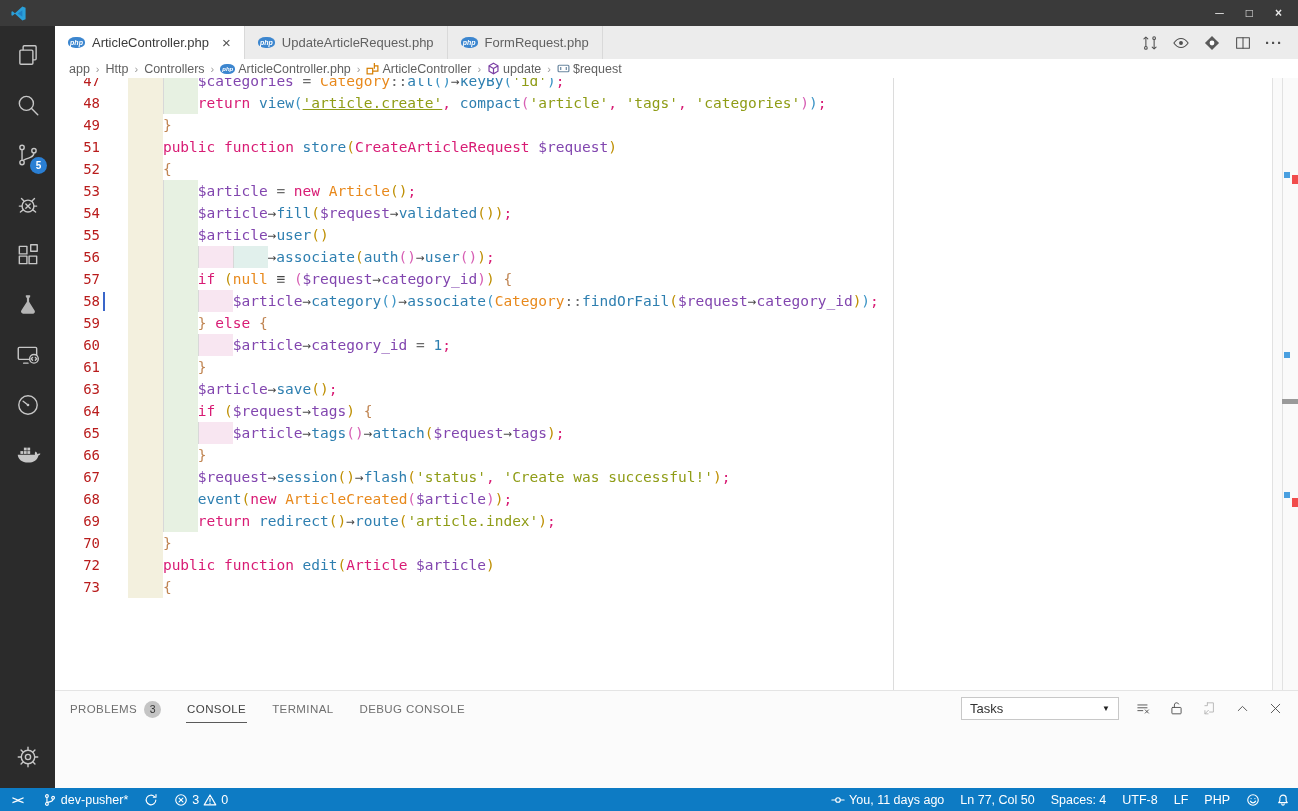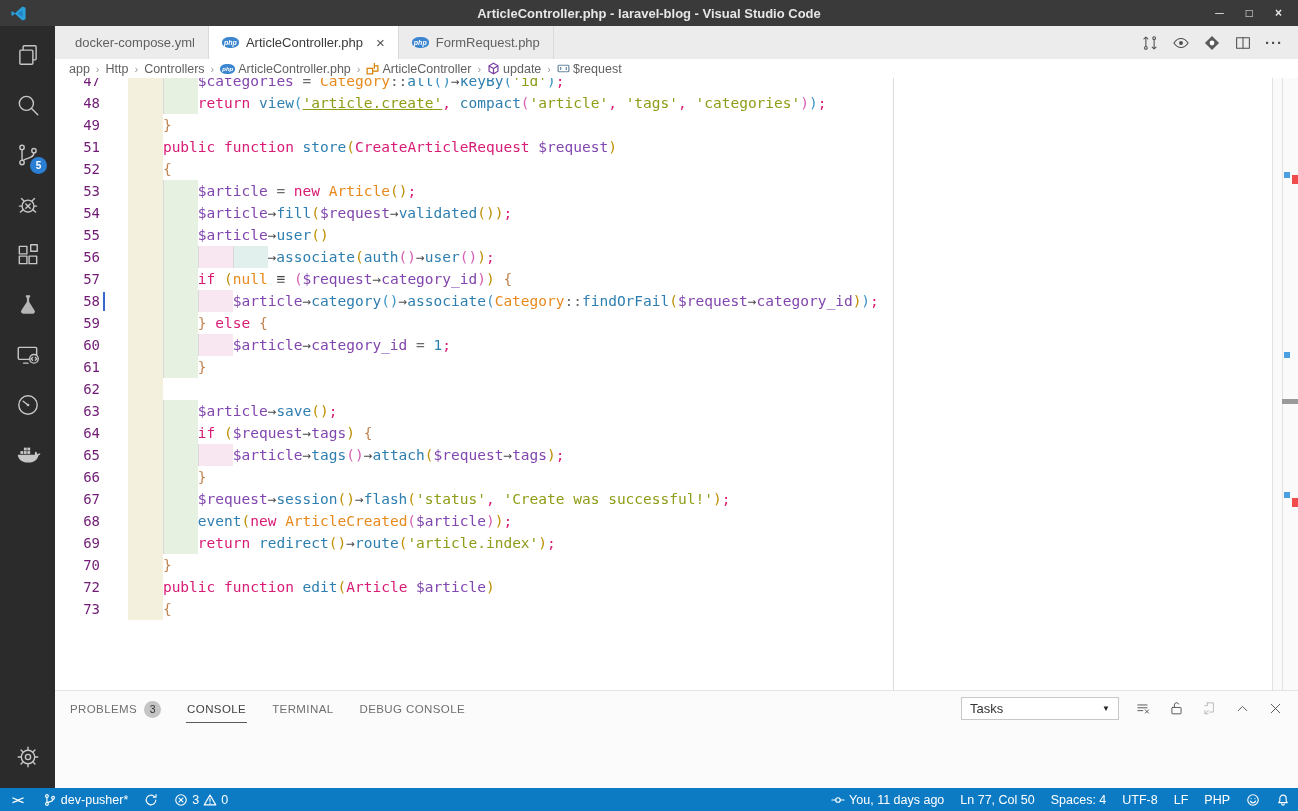--- a/index.html
+++ b/index.html
@@ -47,21 +47,21 @@
   .crumb { display:flex; align-items:center; gap:3px; }
   .crumb-sep { color:#9a9a9a; font-size:11px; padding:0 1px; }
   .crumb svg { width:13px; height:13px; }
   .php-badge.sm { width:15px; height:10px; line-height:10px; font-size:6px; }
 
   
   .editor { flex:1; position:relative; background:#fff; overflow:hidden; min-height:0; }
   .code-lines { position:absolute; left:0; top:-8px; right:30px;
                 font-family:"DejaVu Sans Mono", monospace; font-size:14.5px; }
   .code-line { display:flex; height:22px; line-height:22px; white-space:pre; }
-  .ln { width:45px; text-align:right; color:#701a75; flex:none; font-size:14px; }
+  .ln { width:45px; text-align:right; color:#b91c1c; flex:none; font-size:14px; }
   .lc { margin-left:28px; white-space:pre; }
   .ib { display:inline-block; width:4ch; height:22px; vertical-align:top; }
   .ruler-line { position:absolute; left:838px; top:0; bottom:0; width:1px; background:#dcdcdc; }
   .cursor { position:absolute; left:48px; width:2px; height:19px; background:#3a66c9; }
 
   
   .overview { position:absolute; right:0; top:0; bottom:0; width:26px; border-left:1px solid #e2e2e2; background:#fafafa; }
   .overview .inner-line { position:absolute; left:9px; top:0; bottom:0; width:1px; background:#e2e2e2; }
   .ov-mark { position:absolute; }
   .ov-blue { left:11px; width:6px; height:6px; background:#4aa0e0; }
@@ -95,21 +95,20 @@
 
 <div class="window">
 
   <div class="titlebar">
     <span class="vscode-logo">
       <svg viewBox="0 0 24 24">
           <path fill="#2a9fd8" d="M17.5 2L7 11.5 3.5 8.8 2 9.6v4.8l1.5.8L7 12.5 17.5 22l4.5-2V4z"></path>
           <path fill="#1f7fc4" d="M17.5 7.5v9L11 12z"></path>
         </svg>
     </span>
-    <span class="title">ArticleController.php - laravel-blog - Visual Studio Code</span>
     <span class="win-controls">
       <span>─</span>
       <span>□</span>
       <span style="font-weight:bold;">×</span>
     </span>
   </div>
 
 
   <div class="main">
     <div class="activitybar">
@@ -205,41 +204,32 @@
               <circle cx="12" cy="12" r="6.2"></circle>
               <circle cx="12" cy="12" r="2.4"></circle>
               <path d="M12 3v2.8M12 18.2V21M3 12h2.8M18.2 12H21M5.6 5.6l2 2M16.4 16.4l2 2M18.4 5.6l-2 2M7.6 16.4l-2 2"></path>
             </svg>
           </span>
         </div>
       </div>
 
     <div class="editor-col">
       <div class="tabbar">
-        <div class="tab">
-            <span style="display: inline-flex; align-items: center;">
-              <svg viewBox="0 0 24 24" style="color:#2496d8">
-                <g fill="currentColor" stroke="none">
-                  <rect x="5" y="8.4" width="2.6" height="2.6"></rect>
-                  <rect x="8.2" y="8.4" width="2.6" height="2.6"></rect>
-                  <rect x="11.4" y="8.4" width="2.6" height="2.6"></rect>
-                  <rect x="8.2" y="5.2" width="2.6" height="2.6"></rect>
-                  <rect x="11.4" y="5.2" width="2.6" height="2.6"></rect>
-                  <path d="M2.5 12.4h19.2c.5 0 1.3-.7 1.8-1.6-1.1-.3-2.3 0-2.8.5-.2-1.2-.9-2-1.7-2.5-.7.9-.9 2-.5 3h-16c.6 4.4 3.8 7.2 9.6 7.2 5.3 0 8.6-2.4 9.6-6.6z"></path>
-                </g>
-              </svg>
-            </span>
-            <span>docker-compose.yml</span>
-          </div>
           <div class="tab active">
             <span style="display: inline-flex; align-items: center;">
               <span class="php-badge">php</span>
             </span>
             <span>ArticleController.php</span>
             <span class="tab-close">×</span>
+          </div>
+          <div class="tab">
+            <span style="display: inline-flex; align-items: center;">
+              <span class="php-badge">php</span>
+            </span>
+            <span>UpdateArticleRequest.php</span>
           </div>
           <div class="tab">
             <span style="display: inline-flex; align-items: center;">
               <span class="php-badge">php</span>
             </span>
             <span>FormRequest.php</span>
           </div>
           <div class="editor-actions">
             <span class="ea">
               <span style="display: inline-flex; align-items: center;">
@@ -341,21 +331,20 @@
             <div class="code-line"><span class="ln">52</span><span class="lc"><span class="ib" style="background: rgb(243, 240, 222);"></span><span style="color: rgb(192, 133, 82);">{</span></span></div>
             <div class="code-line"><span class="ln">53</span><span class="lc"><span class="ib" style="background: rgb(243, 240, 222);"></span><span class="ib" style="background: rgb(231, 241, 226); border-left: 1px solid rgb(216, 216, 216);"></span><span style="color: rgb(130, 70, 175);">$article</span><span style="color: rgb(106, 106, 106);"> = </span><span style="color: rgb(216, 27, 116);">new</span><span style="color: rgb(51, 51, 51);"> </span><span style="color: rgb(232, 137, 28);">Article</span><span style="color: rgb(191, 144, 5);">()</span><span style="color: rgb(216, 27, 116);">;</span></span></div>
             <div class="code-line"><span class="ln">54</span><span class="lc"><span class="ib" style="background: rgb(243, 240, 222);"></span><span class="ib" style="background: rgb(231, 241, 226); border-left: 1px solid rgb(216, 216, 216);"></span><span style="color: rgb(130, 70, 175);">$article</span><span style="color: rgb(71, 71, 71);">→</span><span style="color: rgb(46, 127, 176);">fill</span><span style="color: rgb(191, 144, 5);">(</span><span style="color: rgb(130, 70, 175);">$request</span><span style="color: rgb(71, 71, 71);">→</span><span style="color: rgb(46, 127, 176);">validated</span><span style="color: rgb(191, 144, 5);">()</span><span style="color: rgb(191, 144, 5);">)</span><span style="color: rgb(216, 27, 116);">;</span></span></div>
             <div class="code-line"><span class="ln">55</span><span class="lc"><span class="ib" style="background: rgb(243, 240, 222);"></span><span class="ib" style="background: rgb(231, 241, 226); border-left: 1px solid rgb(216, 216, 216);"></span><span style="color: rgb(130, 70, 175);">$article</span><span style="color: rgb(71, 71, 71);">→</span><span style="color: rgb(46, 127, 176);">user</span><span style="color: rgb(191, 144, 5);">()</span></span></div>
             <div class="code-line"><span class="ln">56</span><span class="lc"><span class="ib" style="background: rgb(243, 240, 222);"></span><span class="ib" style="background: rgb(231, 241, 226); border-left: 1px solid rgb(216, 216, 216);"></span><span class="ib" style="background: rgb(248, 230, 241); border-left: 1px solid rgb(216, 216, 216);"></span><span class="ib" style="background: rgb(225, 240, 236); border-left: 1px solid rgb(216, 216, 216);"></span><span style="color: rgb(71, 71, 71);">→</span><span style="color: rgb(46, 127, 176);">associate</span><span style="color: rgb(191, 144, 5);">(</span><span style="color: rgb(46, 127, 176);">auth</span><span style="color: rgb(215, 95, 180);">()</span><span style="color: rgb(71, 71, 71);">→</span><span style="color: rgb(46, 127, 176);">user</span><span style="color: rgb(215, 95, 180);">()</span><span style="color: rgb(191, 144, 5);">)</span><span style="color: rgb(216, 27, 116);">;</span></span></div>
             <div class="code-line"><span class="ln">57</span><span class="lc"><span class="ib" style="background: rgb(243, 240, 222);"></span><span class="ib" style="background: rgb(231, 241, 226); border-left: 1px solid rgb(216, 216, 216);"></span><span style="color: rgb(216, 27, 116);">if</span><span style="color: rgb(51, 51, 51);"> </span><span style="color: rgb(191, 144, 5);">(</span><span style="color: rgb(232, 137, 28);">null</span><span style="color: rgb(51, 51, 51);"> </span><span style="color: rgb(71, 71, 71);">≡</span><span style="color: rgb(51, 51, 51);"> </span><span style="color: rgb(215, 95, 180);">(</span><span style="color: rgb(130, 70, 175);">$request</span><span style="color: rgb(71, 71, 71);">→</span><span style="color: rgb(130, 70, 175);">category_id</span><span style="color: rgb(215, 95, 180);">)</span><span style="color: rgb(191, 144, 5);">)</span><span style="color: rgb(51, 51, 51);"> </span><span style="color: rgb(192, 133, 82);">{</span></span></div>
             <div class="code-line"><span class="ln">58</span><span class="lc"><span class="ib" style="background: rgb(243, 240, 222);"></span><span class="ib" style="background: rgb(231, 241, 226); border-left: 1px solid rgb(216, 216, 216);"></span><span class="ib" style="background: rgb(248, 230, 241); border-left: 1px solid rgb(216, 216, 216);"></span><span style="color: rgb(130, 70, 175);">$article</span><span style="color: rgb(71, 71, 71);">→</span><span style="color: rgb(46, 127, 176);">category</span><span style="color: rgb(61, 149, 198);">()</span><span style="color: rgb(71, 71, 71);">→</span><span style="color: rgb(46, 127, 176);">associate</span><span style="color: rgb(61, 149, 198);">(</span><span style="color: rgb(232, 137, 28);">Category</span><span style="color: rgb(106, 106, 106);">::</span><span style="color: rgb(46, 127, 176);">findOrFail</span><span style="color: rgb(191, 144, 5);">(</span><span style="color: rgb(130, 70, 175);">$request</span><span style="color: rgb(71, 71, 71);">→</span><span style="color: rgb(130, 70, 175);">category_id</span><span style="color: rgb(191, 144, 5);">)</span><span style="color: rgb(61, 149, 198);">)</span><span style="color: rgb(216, 27, 116);">;</span></span></div>
             <div class="code-line"><span class="ln">59</span><span class="lc"><span class="ib" style="background: rgb(243, 240, 222);"></span><span class="ib" style="background: rgb(231, 241, 226); border-left: 1px solid rgb(216, 216, 216);"></span><span style="color: rgb(192, 133, 82);">}</span><span style="color: rgb(51, 51, 51);"> </span><span style="color: rgb(216, 27, 116);">else</span><span style="color: rgb(51, 51, 51);"> </span><span style="color: rgb(192, 133, 82);">{</span></span></div>
             <div class="code-line"><span class="ln">60</span><span class="lc"><span class="ib" style="background: rgb(243, 240, 222);"></span><span class="ib" style="background: rgb(231, 241, 226); border-left: 1px solid rgb(216, 216, 216);"></span><span class="ib" style="background: rgb(248, 230, 241); border-left: 1px solid rgb(216, 216, 216);"></span><span style="color: rgb(130, 70, 175);">$article</span><span style="color: rgb(71, 71, 71);">→</span><span style="color: rgb(130, 70, 175);">category_id</span><span style="color: rgb(106, 106, 106);"> = </span><span style="color: rgb(46, 127, 176);">1</span><span style="color: rgb(216, 27, 116);">;</span></span></div>
             <div class="code-line"><span class="ln">61</span><span class="lc"><span class="ib" style="background: rgb(243, 240, 222);"></span><span class="ib" style="background: rgb(231, 241, 226); border-left: 1px solid rgb(216, 216, 216);"></span><span style="color: rgb(192, 133, 82);">}</span></span></div>
-            <div class="code-line"><span class="ln">62</span><span class="lc"><span class="ib" style="background: rgb(243, 240, 222);"></span></span></div>
             <div class="code-line"><span class="ln">63</span><span class="lc"><span class="ib" style="background: rgb(243, 240, 222);"></span><span class="ib" style="background: rgb(231, 241, 226); border-left: 1px solid rgb(216, 216, 216);"></span><span style="color: rgb(130, 70, 175);">$article</span><span style="color: rgb(71, 71, 71);">→</span><span style="color: rgb(46, 127, 176);">save</span><span style="color: rgb(191, 144, 5);">()</span><span style="color: rgb(216, 27, 116);">;</span></span></div>
             <div class="code-line"><span class="ln">64</span><span class="lc"><span class="ib" style="background: rgb(243, 240, 222);"></span><span class="ib" style="background: rgb(231, 241, 226); border-left: 1px solid rgb(216, 216, 216);"></span><span style="color: rgb(216, 27, 116);">if</span><span style="color: rgb(51, 51, 51);"> </span><span style="color: rgb(191, 144, 5);">(</span><span style="color: rgb(130, 70, 175);">$request</span><span style="color: rgb(71, 71, 71);">→</span><span style="color: rgb(130, 70, 175);">tags</span><span style="color: rgb(191, 144, 5);">)</span><span style="color: rgb(51, 51, 51);"> </span><span style="color: rgb(192, 133, 82);">{</span></span></div>
             <div class="code-line"><span class="ln">65</span><span class="lc"><span class="ib" style="background: rgb(243, 240, 222);"></span><span class="ib" style="background: rgb(231, 241, 226); border-left: 1px solid rgb(216, 216, 216);"></span><span class="ib" style="background: rgb(248, 230, 241); border-left: 1px solid rgb(216, 216, 216);"></span><span style="color: rgb(130, 70, 175);">$article</span><span style="color: rgb(71, 71, 71);">→</span><span style="color: rgb(46, 127, 176);">tags</span><span style="color: rgb(215, 95, 180);">()</span><span style="color: rgb(71, 71, 71);">→</span><span style="color: rgb(46, 127, 176);">attach</span><span style="color: rgb(191, 144, 5);">(</span><span style="color: rgb(130, 70, 175);">$request</span><span style="color: rgb(71, 71, 71);">→</span><span style="color: rgb(130, 70, 175);">tags</span><span style="color: rgb(191, 144, 5);">)</span><span style="color: rgb(216, 27, 116);">;</span></span></div>
             <div class="code-line"><span class="ln">66</span><span class="lc"><span class="ib" style="background: rgb(243, 240, 222);"></span><span class="ib" style="background: rgb(231, 241, 226); border-left: 1px solid rgb(216, 216, 216);"></span><span style="color: rgb(192, 133, 82);">}</span></span></div>
             <div class="code-line"><span class="ln">67</span><span class="lc"><span class="ib" style="background: rgb(243, 240, 222);"></span><span class="ib" style="background: rgb(231, 241, 226); border-left: 1px solid rgb(216, 216, 216);"></span><span style="color: rgb(130, 70, 175);">$request</span><span style="color: rgb(71, 71, 71);">→</span><span style="color: rgb(46, 127, 176);">session</span><span style="color: rgb(191, 144, 5);">()</span><span style="color: rgb(71, 71, 71);">→</span><span style="color: rgb(46, 127, 176);">flash</span><span style="color: rgb(191, 144, 5);">(</span><span style="color: rgb(143, 156, 22);">'status'</span><span style="color: rgb(216, 27, 116);">,</span><span style="color: rgb(51, 51, 51);"> </span><span style="color: rgb(143, 156, 22);">'Create was successful!'</span><span style="color: rgb(191, 144, 5);">)</span><span style="color: rgb(216, 27, 116);">;</span></span></div>
             <div class="code-line"><span class="ln">68</span><span class="lc"><span class="ib" style="background: rgb(243, 240, 222);"></span><span class="ib" style="background: rgb(231, 241, 226); border-left: 1px solid rgb(216, 216, 216);"></span><span style="color: rgb(46, 127, 176);">event</span><span style="color: rgb(191, 144, 5);">(</span><span style="color: rgb(216, 27, 116);">new</span><span style="color: rgb(51, 51, 51);"> </span><span style="color: rgb(232, 137, 28);">ArticleCreated</span><span style="color: rgb(215, 95, 180);">(</span><span style="color: rgb(130, 70, 175);">$article</span><span style="color: rgb(215, 95, 180);">)</span><span style="color: rgb(191, 144, 5);">)</span><span style="color: rgb(216, 27, 116);">;</span></span></div>
             <div class="code-line"><span class="ln">69</span><span class="lc"><span class="ib" style="background: rgb(243, 240, 222);"></span><span class="ib" style="background: rgb(231, 241, 226); border-left: 1px solid rgb(216, 216, 216);"></span><span style="color: rgb(216, 27, 116);">return</span><span style="color: rgb(51, 51, 51);"> </span><span style="color: rgb(46, 127, 176);">redirect</span><span style="color: rgb(191, 144, 5);">()</span><span style="color: rgb(71, 71, 71);">→</span><span style="color: rgb(46, 127, 176);">route</span><span style="color: rgb(191, 144, 5);">(</span><span style="color: rgb(143, 156, 22);">'article.index'</span><span style="color: rgb(191, 144, 5);">)</span><span style="color: rgb(216, 27, 116);">;</span></span></div>
             <div class="code-line"><span class="ln">70</span><span class="lc"><span class="ib" style="background: rgb(243, 240, 222);"></span><span style="color: rgb(192, 133, 82);">}</span></span></div>
             <div class="code-line"><span class="ln">72</span><span class="lc"><span class="ib" style="background: rgb(243, 240, 222);"></span><span style="color: rgb(216, 27, 116);">public</span><span style="color: rgb(51, 51, 51);"> </span><span style="color: rgb(216, 27, 116);">function</span><span style="color: rgb(51, 51, 51);"> </span><span style="color: rgb(46, 127, 176);">edit</span><span style="color: rgb(191, 144, 5);">(</span><span style="color: rgb(216, 27, 116);">Article</span><span style="color: rgb(51, 51, 51);"> </span><span style="color: rgb(130, 70, 175);">$article</span><span style="color: rgb(191, 144, 5);">)</span></span></div>
             <div class="code-line"><span class="ln">73</span><span class="lc"><span class="ib" style="background: rgb(243, 240, 222);"></span><span style="color: rgb(192, 133, 82);">{</span></span></div>

